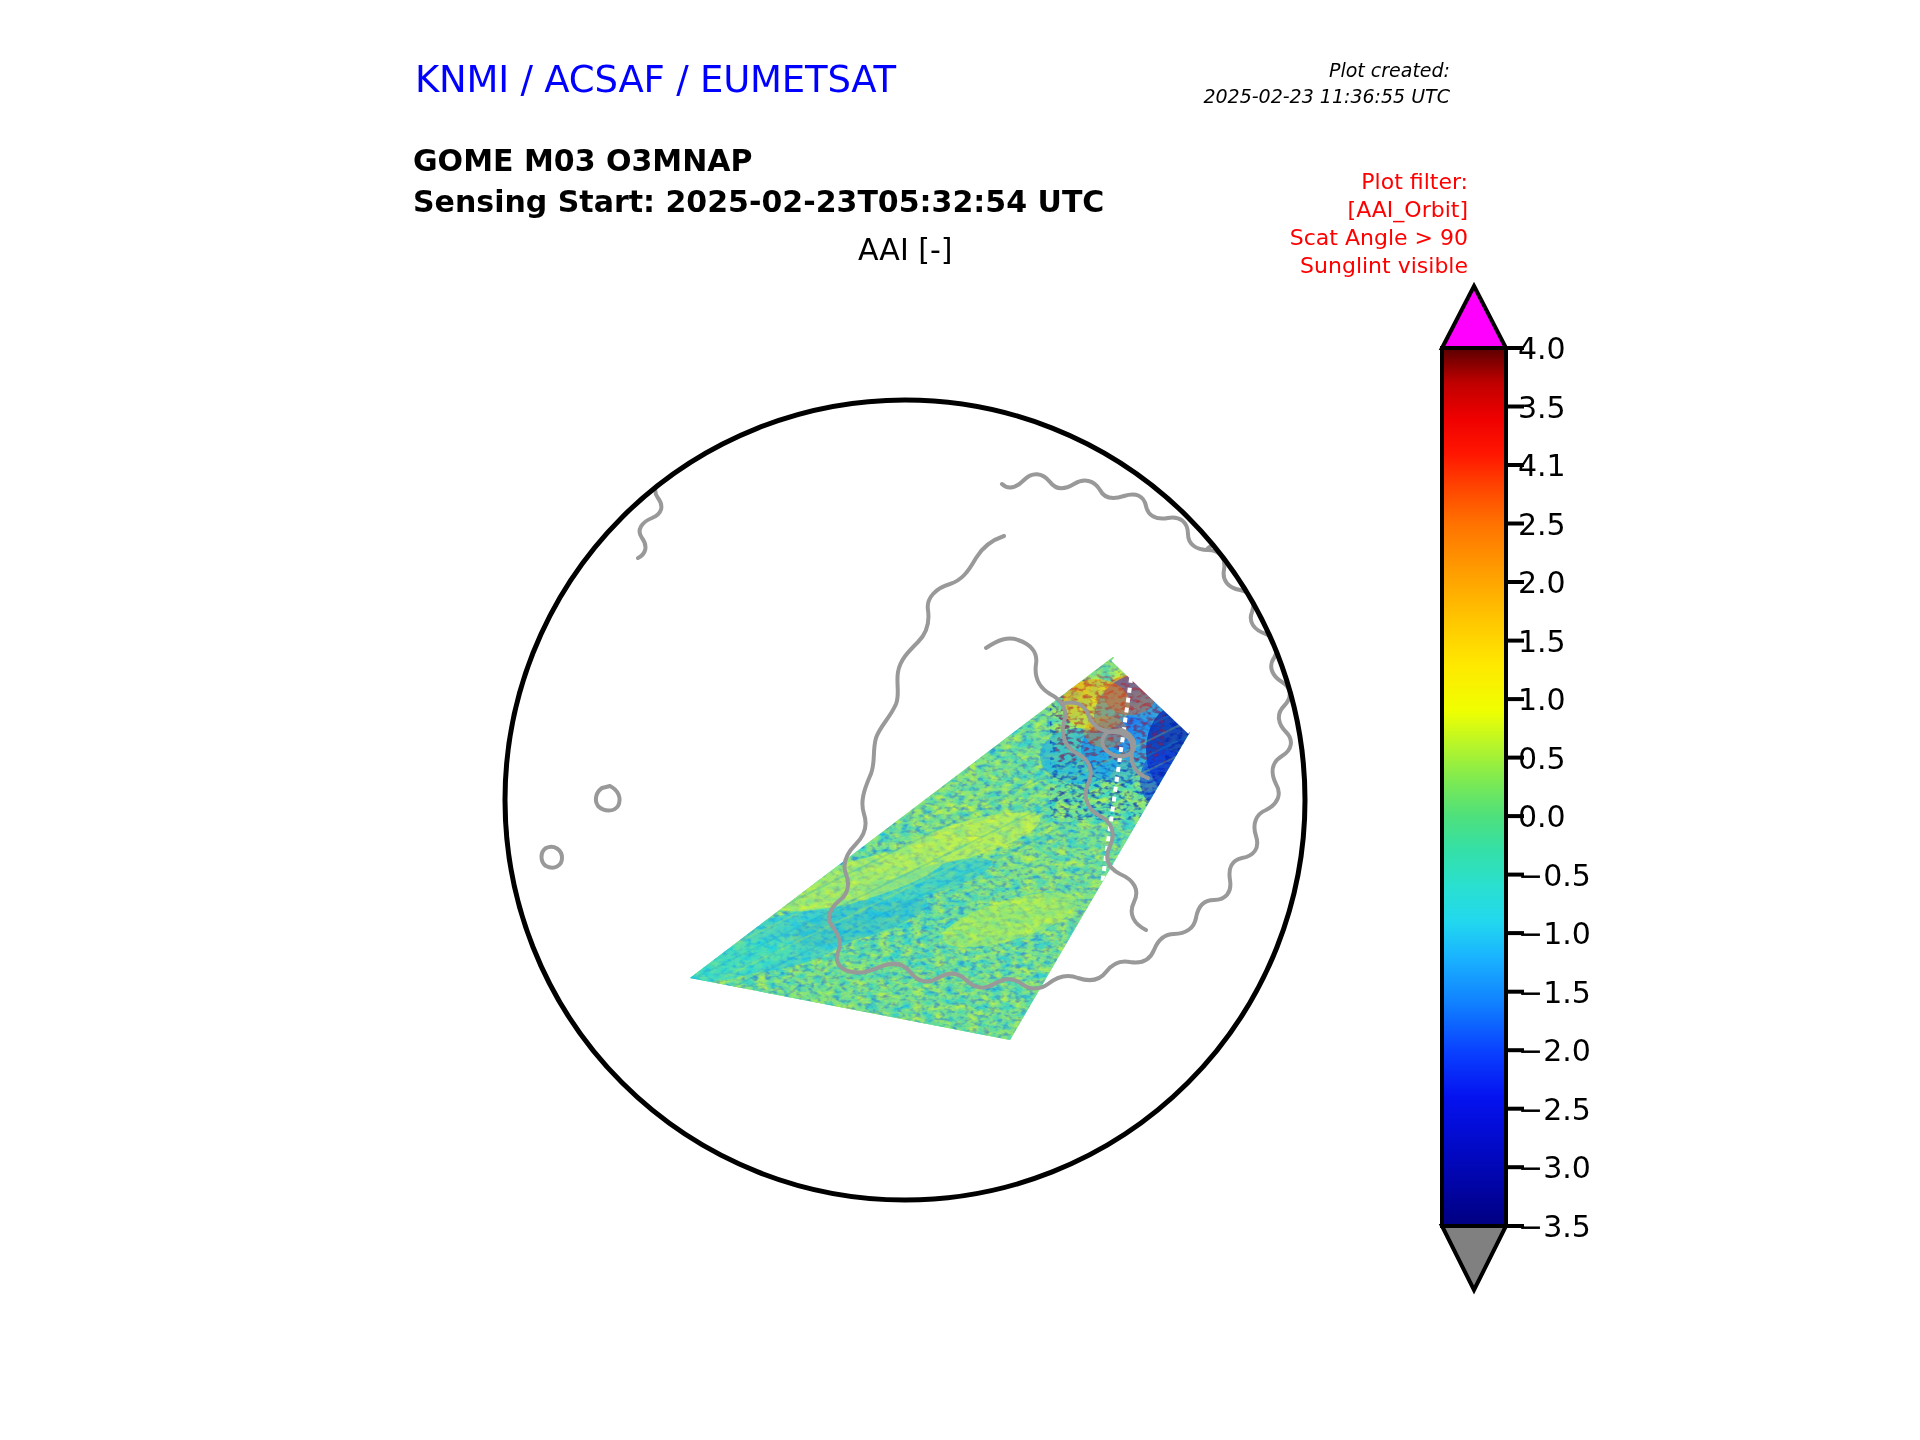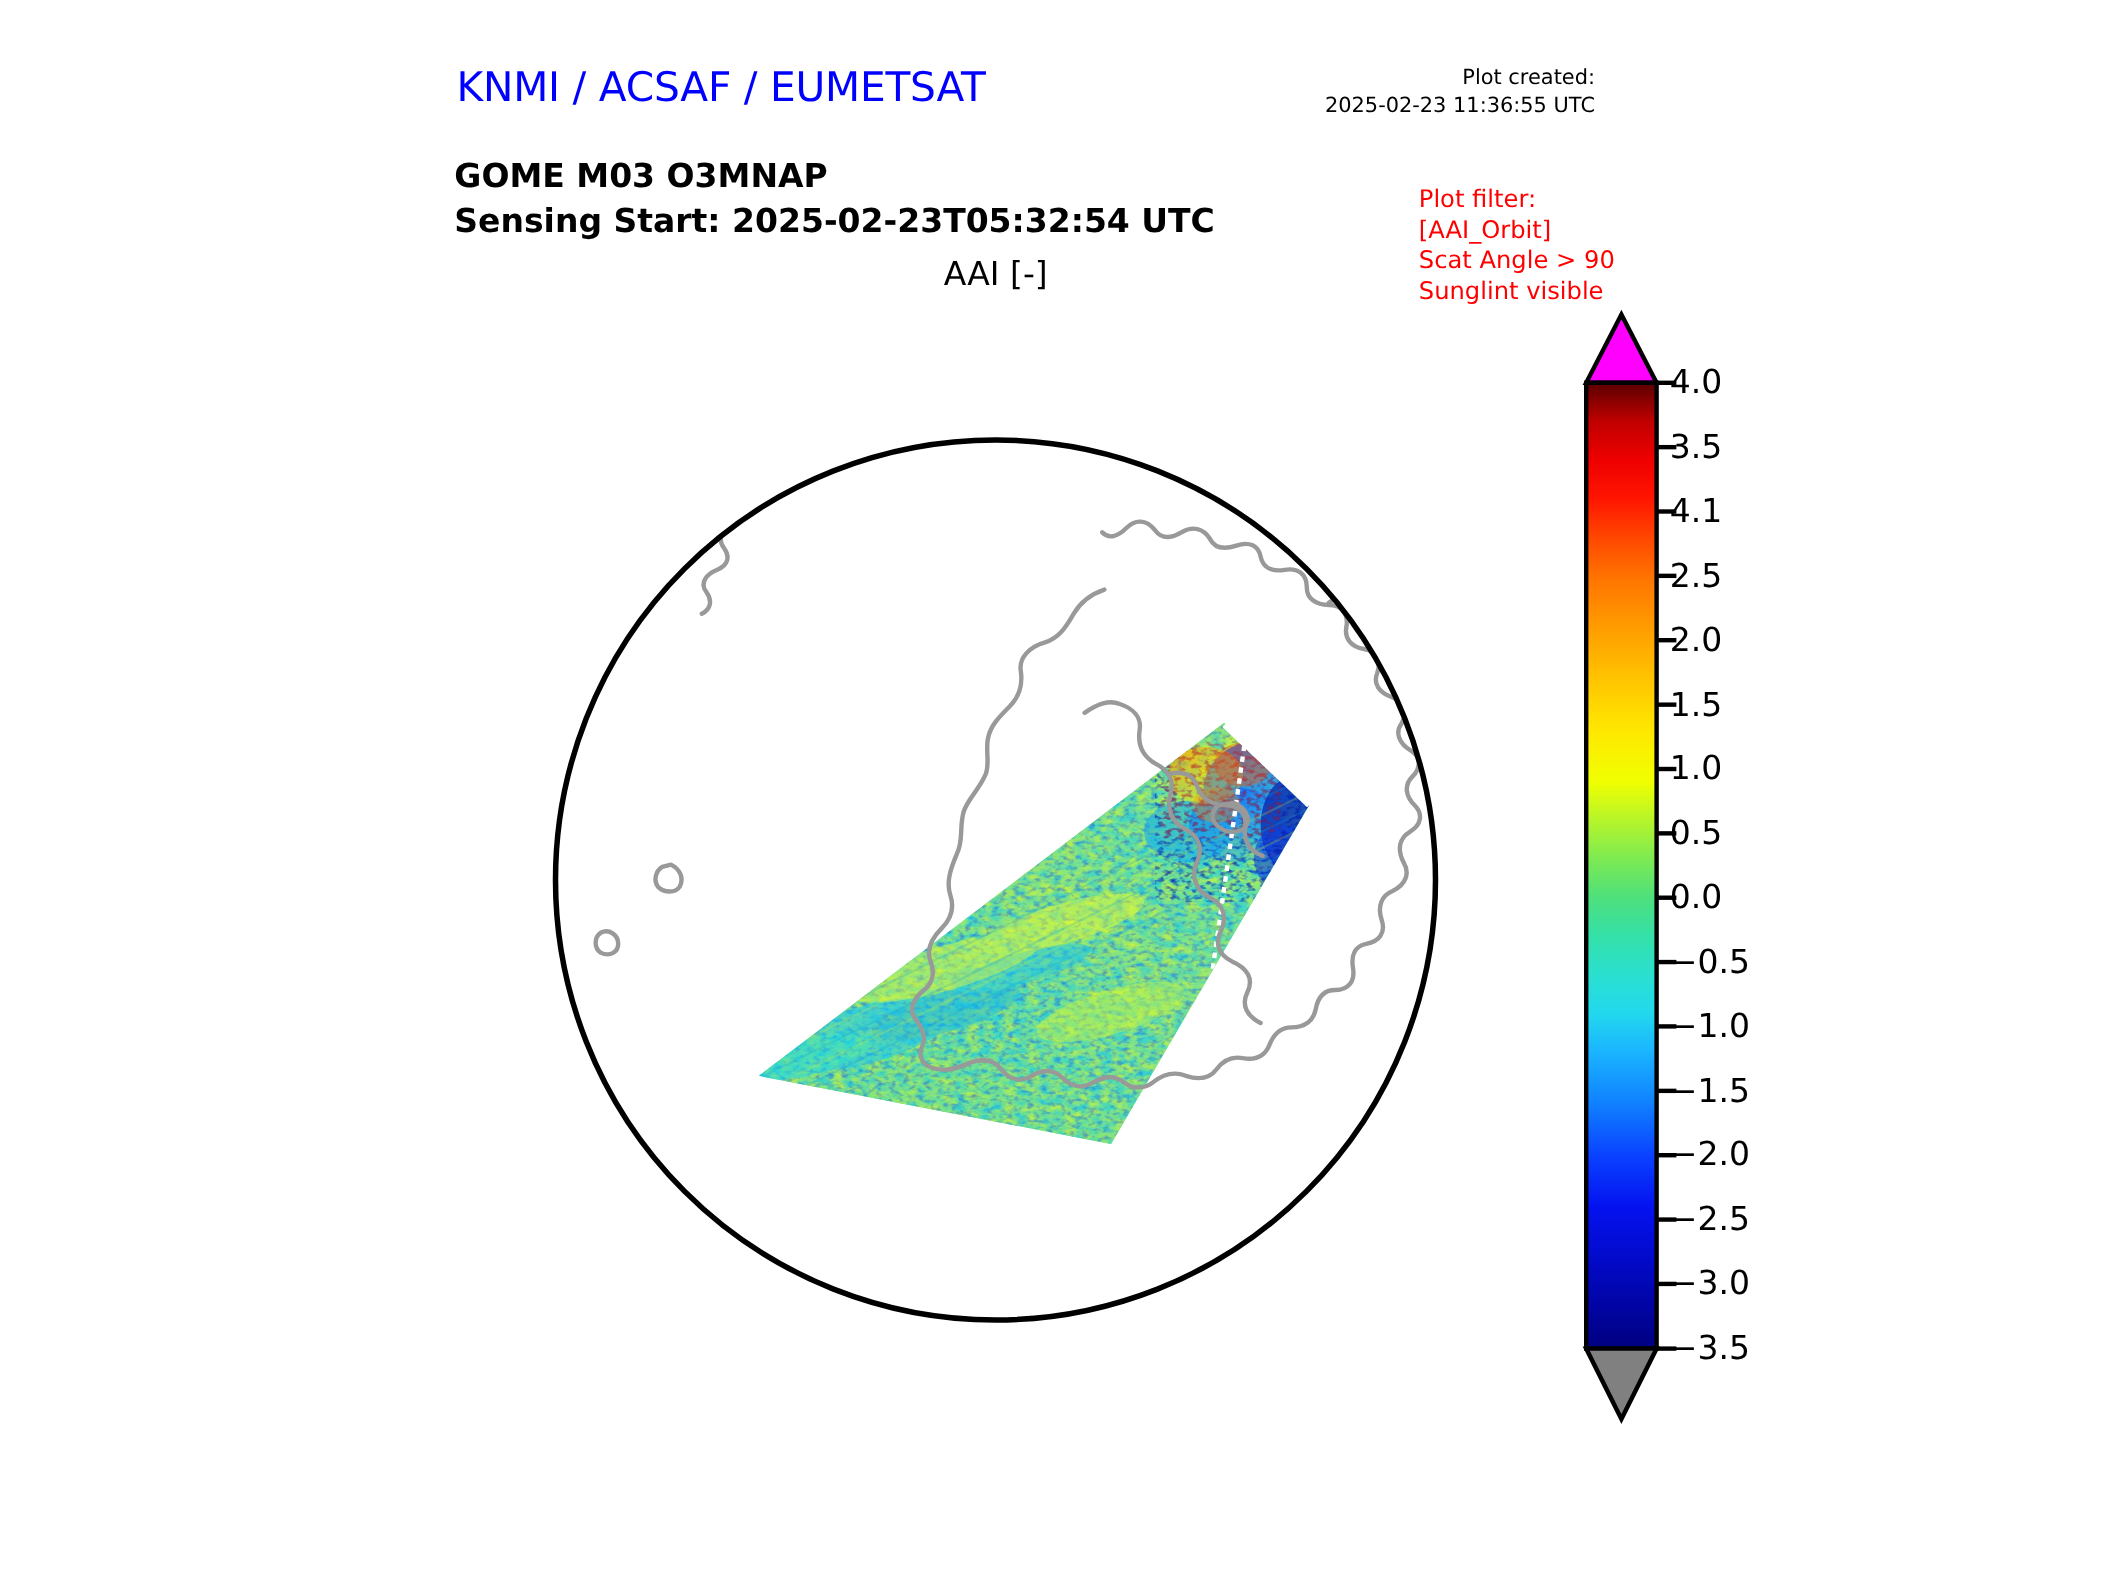--- a/index.html
+++ b/index.html
@@ -27,20 +27,21 @@
   }
   #plot-created-block {
     position: absolute;
     right: 470px;
     top: 58px;
     text-align: right;
     font-size: 19px;
     color: #000000;
     line-height: 1.35;
     white-space: nowrap;
+    font-style: italic;
   }
   #dataset-block {
     position: absolute;
     left: 413px;
     top: 140px;
     font-size: 30px;
     color: #000000;
     line-height: 1.37;
     white-space: nowrap;
     font-weight: bold;
@@ -50,20 +51,21 @@
     left: 858px;
     top: 232px;
     font-size: 30px;
     color: #000000;
     white-space: nowrap;
   }
   #plot-filter-block {
     position: absolute;
     right: 452px;
     top: 168px;
+    text-align: right;
     font-size: 22px;
     color: #ff0000;
     line-height: 1.28;
     white-space: nowrap;
   }
 
   
   #map-panel {
     position: absolute;
     left: 390px;

